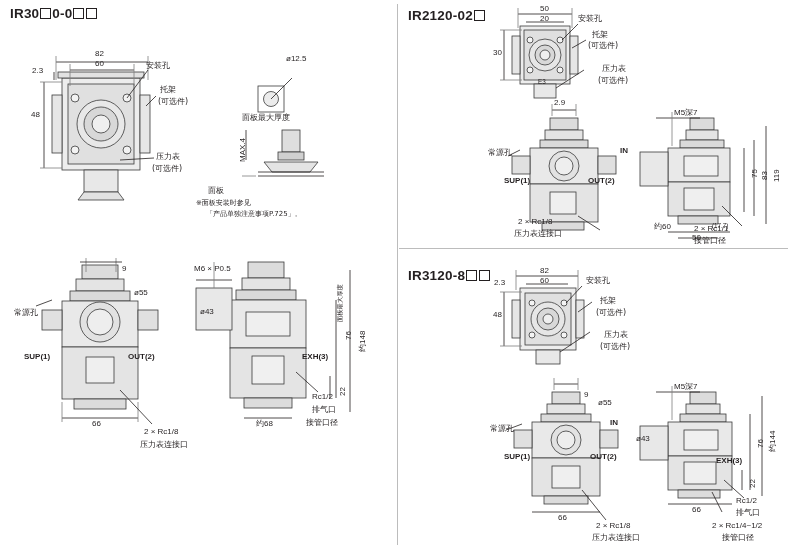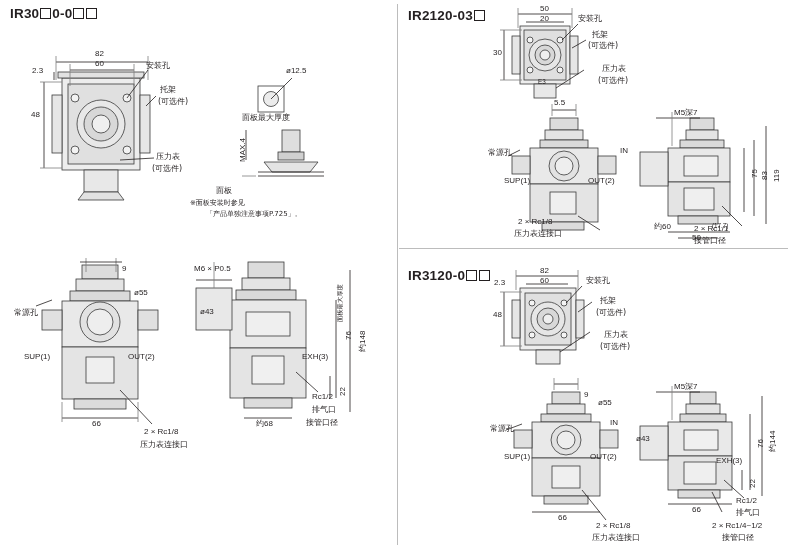--- a/index.html
+++ b/index.html
@@ -6,21 +6,21 @@
   body{width:790px;height:549px;position:relative;font-family:"Liberation Sans",sans-serif;color:#231f20;overflow:hidden;}
   .page{position:absolute;left:0;top:0;width:790px;height:387px;}
   .vline{position:absolute;background:#bcbcbc;}
   .hline{position:absolute;background:#bcbcbc;}
   .title{position:absolute;font-size:13.5px;font-weight:bold;letter-spacing:.2px;white-space:nowrap;}
   .sq{display:inline-block;width:9px;height:9px;border:1px solid #231f20;vertical-align:-1px;margin:0 1px;}
   .lbl{position:absolute;font-size:8px;white-space:nowrap;line-height:1.25;}
   .lbl.cn{font-family:"DejaVu Sans","Liberation Sans",sans-serif;}
   .lbl.sm{font-size:7px;}
   .lbl.xs{font-size:6.3px;}
-  .lbl.b{font-weight:normal;text-align:right;}
+  .lbl.b{font-weight:bold;text-align:right;}
   .rot90{transform:rotate(-90deg);transform-origin:0 0;}
   svg{position:absolute;left:0;top:0;overflow:visible;}
 </style>
 </head>
 <body>
 
 <div class="page">
 
   <div class="vline" style="left:397px;top:4px;width:1px;height:541px;"></div>
   <div class="hline" style="left:399px;top:248px;width:389px;height:1px;"></div>
@@ -116,27 +116,27 @@
   <div class="lbl" style="left:95px;top:49px;">82</div>
   <div class="lbl" style="left:95px;top:59px;">60</div>
   <div class="lbl" style="left:31px;top:110px;"><span>48</span></div>
   <div class="lbl" style="left:32px;top:66px;">2.3</div>
   <div class="lbl cn" style="left:146px;top:61px;">安装孔</div>
   <div class="lbl cn" style="left:160px;top:85px;">托架</div>
   <div class="lbl cn" style="left:158px;top:97px;">(可选件)</div>
   <div class="lbl cn" style="left:156px;top:152px;">压力表</div>
   <div class="lbl cn" style="left:152px;top:164px;">(可选件)</div>
 
-  <div class="lbl" style="left:286px;top:66px;">ø12.5</div>
+  <div class="lbl" style="left:286px;top:54px;">ø12.5</div>
   <div class="lbl cn" style="left:242px;top:113px;">面板最大厚度</div>
   <div class="lbl" style="left:238px;top:162px;">
       <span class="rot90" style="position:absolute;left:0;top:0;">MAX.4</span>
     </div>
-  <div class="lbl cn" style="left:216px;top:186px;">面板</div>
-  <div class="lbl cn sm" style="left:190px;top:199px;">※面板安装时参见</div>
+  <div class="lbl cn" style="left:208px;top:186px;">面板</div>
+  <div class="lbl cn sm" style="left:196px;top:199px;">※面板安装时参见</div>
   <div class="lbl cn sm" style="left:206px;top:210px;">「产品单独注意事项P.725」。</div>
 
   <div class="lbl" style="left:122px;top:264px;">9</div>
   <div class="lbl" style="left:134px;top:288px;">ø55</div>
   <div class="lbl" style="left:92px;top:419px;">66</div>
   <div class="lbl b" style="left:24px;top:352px;">SUP(1)</div>
   <div class="lbl b" style="left:128px;top:352px;">OUT(2)</div>
   <div class="lbl cn" style="left:14px;top:308px;">常源孔</div>
   <div class="lbl" style="left:144px;top:427px;">2 × Rc1/8</div>
   <div class="lbl cn" style="left:140px;top:440px;">压力表连接口</div>
@@ -155,21 +155,21 @@
   <div class="lbl" style="left:256px;top:419px;">约68</div>
   <div class="lbl b" style="left:302px;top:352px;">EXH(3)</div>
   <div class="lbl" style="left:312px;top:392px;">Rc1/2</div>
   <div class="lbl cn" style="left:312px;top:405px;">排气口</div>
   <div class="lbl cn" style="left:306px;top:418px;">接管口径</div>
   <div class="lbl cn xs" style="left:336px;top:322px;">
       <span class="rot90" style="position:absolute;left:0;top:0;">面板最大厚度</span>
     </div>
 
   <div class="title" style="left:408px;top:8px;">
-    <span>IR2120-03</span><span class="sq"></span>
+    <span>IR2120-02</span><span class="sq"></span>
   </div>
 
   <svg width="790" height="549">
     <g stroke="#3a3a3a" fill="none" stroke-width="0.8">
       <rect x="520" y="26" width="50" height="58" fill="#ededed"></rect>
       <rect x="524" y="30" width="42" height="50" fill="#e0e0e0"></rect>
       <rect x="512" y="36" width="8" height="38" fill="#e6e6e6"></rect>
       <rect x="570" y="36" width="8" height="38" fill="#e6e6e6"></rect>
       <circle cx="545" cy="55" r="16" fill="#e6e6e6"></circle>
       <circle cx="545" cy="55" r="10" fill="#d8d8d8"></circle>
@@ -230,21 +230,21 @@
   <div class="lbl" style="left:540px;top:4px;">50</div>
   <div class="lbl" style="left:540px;top:14px;">20</div>
   <div class="lbl" style="left:493px;top:48px;"><span>30</span></div>
   <div class="lbl xs" style="left:538px;top:78px;">E3</div>
   <div class="lbl cn" style="left:578px;top:14px;">安装孔</div>
   <div class="lbl cn" style="left:592px;top:30px;">托架</div>
   <div class="lbl cn" style="left:588px;top:41px;">(可选件)</div>
   <div class="lbl cn" style="left:602px;top:64px;">压力表</div>
   <div class="lbl cn" style="left:598px;top:76px;">(可选件)</div>
 
-  <div class="lbl" style="left:554px;top:98px;">5.5</div>
+  <div class="lbl" style="left:554px;top:98px;">2.9</div>
   <div class="lbl cn" style="left:488px;top:148px;">常源孔</div>
   <div class="lbl b" style="left:504px;top:176px;">SUP(1)</div>
   <div class="lbl b" style="left:588px;top:176px;">OUT(2)</div>
   <div class="lbl b" style="left:620px;top:146px;">IN</div>
   <div class="lbl" style="left:518px;top:217px;">2 × Rc1/8</div>
   <div class="lbl cn" style="left:514px;top:229px;">压力表连接口</div>
 
   <div class="lbl" style="left:674px;top:108px;">M5深7</div>
   <div class="lbl" style="left:772px;top:182px;">
       <span class="rot90" style="position:absolute;left:0;top:0;">119</span>
@@ -255,21 +255,21 @@
   <div class="lbl" style="left:750px;top:178px;">
       <span class="rot90" style="position:absolute;left:0;top:0;">75</span>
     </div>
   <div class="lbl" style="left:692px;top:233px;">50</div>
   <div class="lbl xs" style="left:712px;top:222px;">(17.7)</div>
   <div class="lbl" style="left:654px;top:222px;">约60</div>
   <div class="lbl" style="left:694px;top:224px;">2 × Rc1/1</div>
   <div class="lbl cn" style="left:694px;top:236px;">接管口径</div>
 
   <div class="title" style="left:408px;top:268px;">
-    <span>IR3120-0</span><span class="sq"></span><span class="sq"></span>
+    <span>IR3120-8</span><span class="sq"></span><span class="sq"></span>
   </div>
 
   <svg width="790" height="549">
     <g stroke="#3a3a3a" fill="none" stroke-width="0.8">
       <rect x="520" y="288" width="56" height="62" fill="#ededed"></rect>
       <rect x="525" y="293" width="46" height="52" fill="#e0e0e0"></rect>
       <rect x="512" y="300" width="8" height="38" fill="#e6e6e6"></rect>
       <rect x="576" y="300" width="8" height="38" fill="#e6e6e6"></rect>
       <circle cx="548" cy="319" r="17" fill="#e6e6e6"></circle>
       <circle cx="548" cy="319" r="11" fill="#d8d8d8"></circle>

